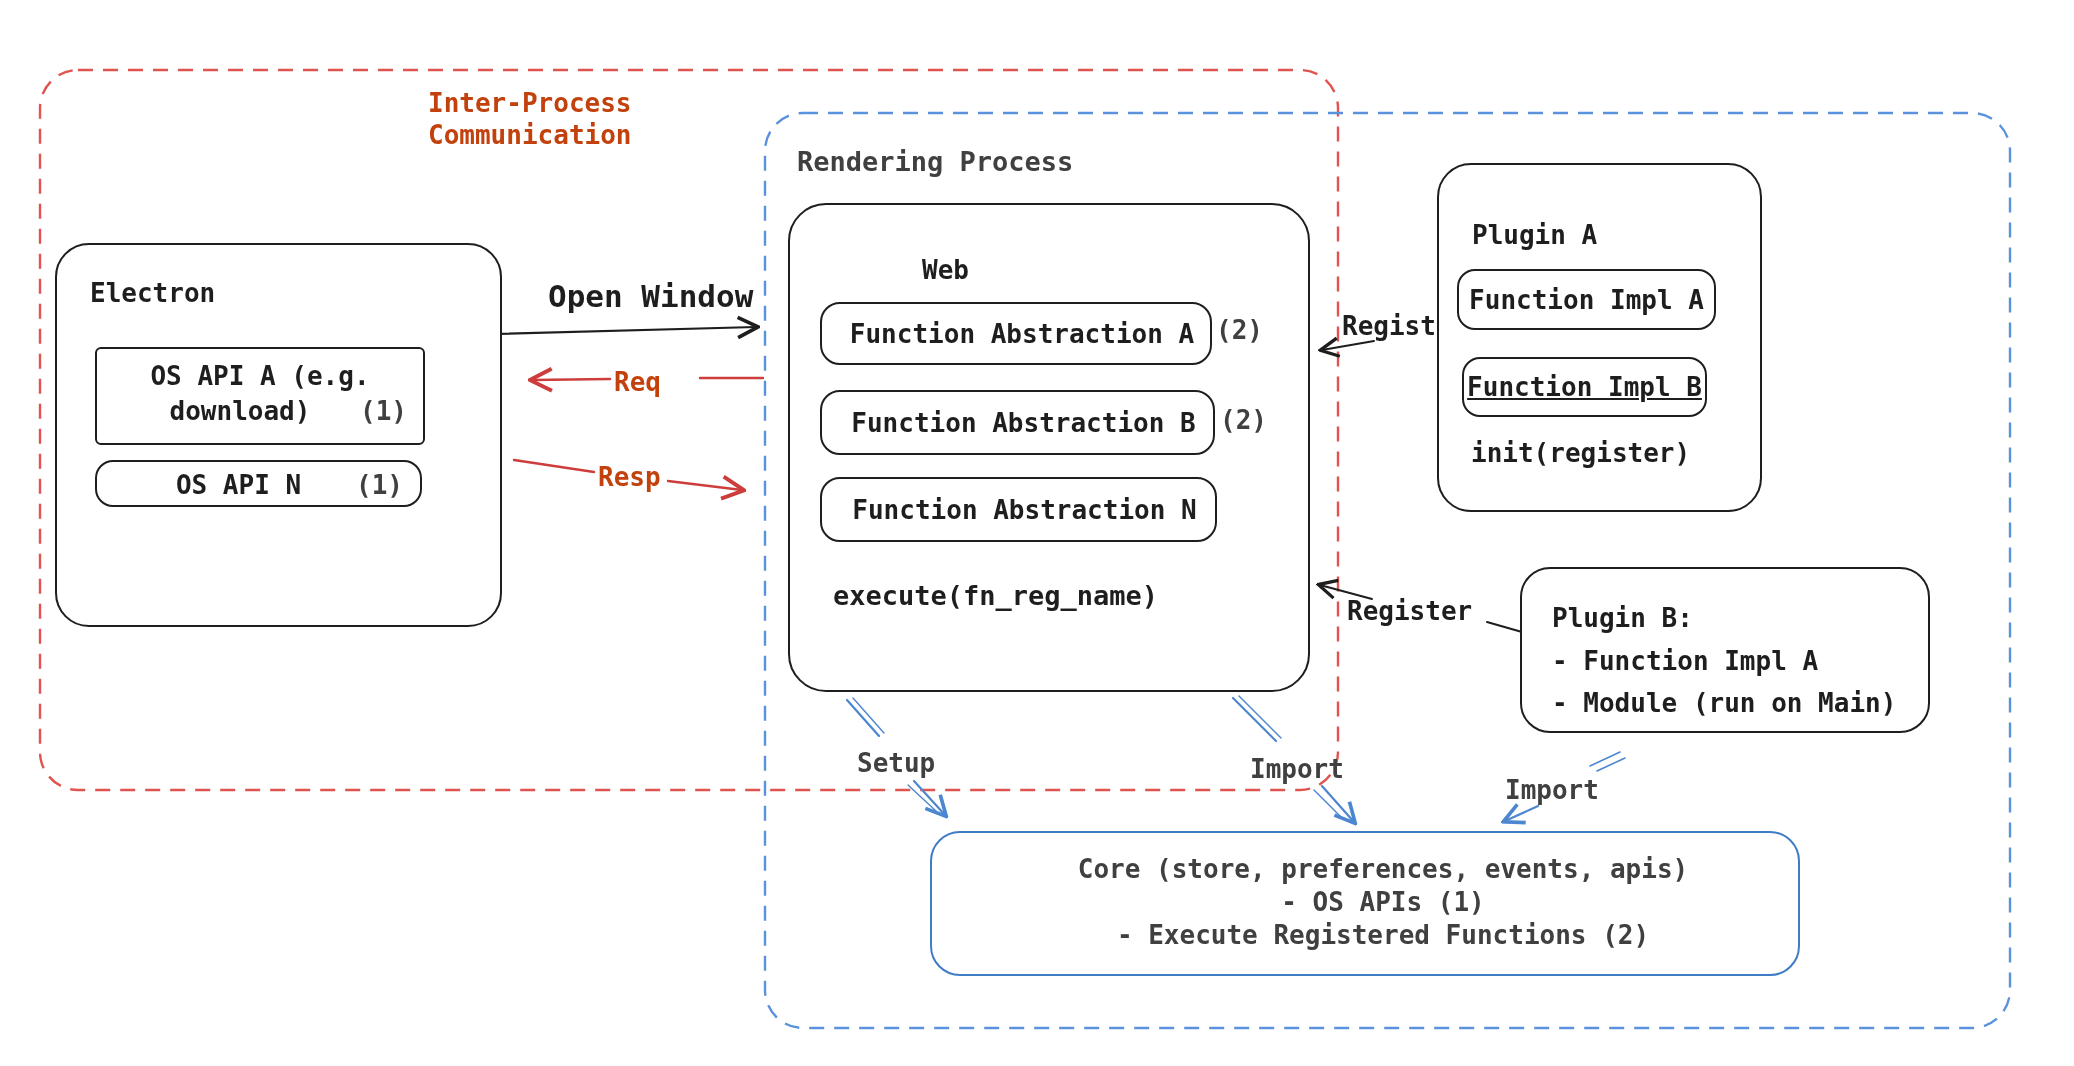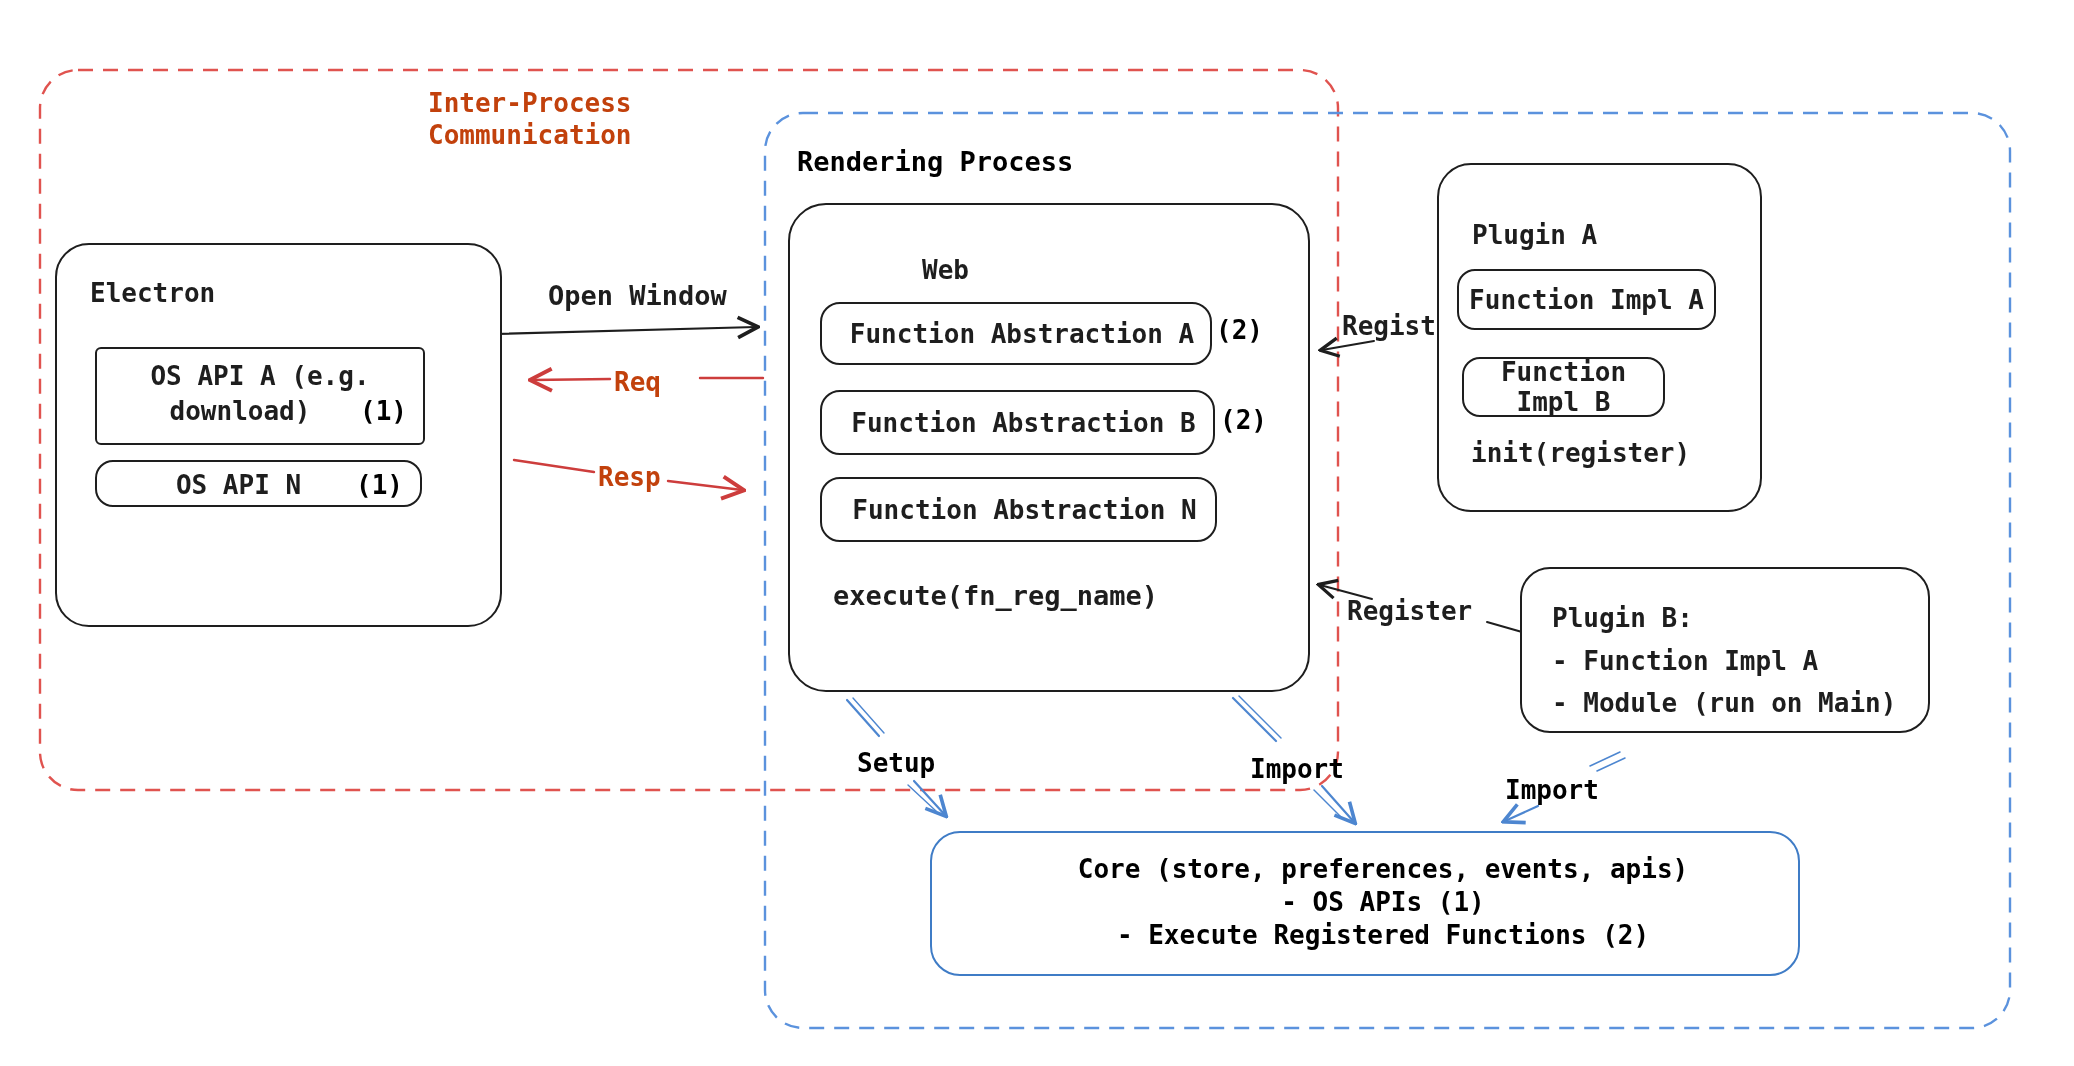--- a/index.html
+++ b/index.html
@@ -9,21 +9,21 @@
     background:#ffffff;
     font-family:"DejaVu Sans Mono", monospace;
     font-weight:bold;
     color:#1e1e1e;
     overflow:hidden;
   }
   #connector-layer{position:absolute;left:0;top:0;width:2074px;height:1066px;}
   .box{position:absolute;border:2.5px solid #1e1e1e;background:#ffffff;box-sizing:border-box;}
   .label{position:absolute;white-space:pre;font-size:26px;line-height:32px;}
   .red{color:#c2410c;}
-  .blue{color:#000000;}
+  .blue{color:#404040;}
   .centered{display:flex;align-items:center;justify-content:center;text-align:center;}
   .inner-box{position:absolute;border:2px solid #1e1e1e;background:#ffffff;box-sizing:border-box;font-size:26px;}
 
   
   #ipc-label{left:428px;top:87px;}
   #rp-label{left:797px;top:146px;font-size:27px;}
 
   
   #electron-box{left:55px;top:243px;width:447px;height:384px;border-radius:34px;}
   #electron-title{left:33px;top:32px;}
@@ -43,34 +43,34 @@
   #fa-b{top:185px;width:395px;height:65px;}
   #fa-n{top:272px;width:397px;height:65px;}
   #fa-a-badge{left:1216px;top:314px;}
   #fa-b-badge{left:1220px;top:404px;}
   #execute-label{left:833px;top:580px;font-size:27px;}
 
   
   #plugin-a-box{left:1437px;top:163px;width:325px;height:349px;border-radius:34px;}
   #plugin-a-title{left:33px;top:54px;}
   #impl-a{left:18px;top:104px;width:259px;height:61px;border-radius:18px;}
-  #impl-b{left:23px;top:192px;width:203px;height:60px;border-radius:18px;}
+  #impl-b{left:23px;top:192px;width:245px;height:60px;border-radius:18px;text-decoration:underline;}
   #init-label{left:32px;top:272px;}
 
   
   #plugin-b-box{left:1520px;top:567px;width:410px;height:166px;border-radius:30px;}
   #plugin-b-box .line{position:absolute;left:30px;white-space:pre;font-size:26px;}
 
   
   #core-box{left:930px;top:831px;width:870px;height:145px;border-radius:30px;border-color:#3f7cc6;}
   #core-box .line{width:100%;text-align:center;line-height:33px;font-size:26px;}
   #core-box .stack{position:absolute;left:0;right:0;top:20px;padding-left:36px;}
 
   
-  #open-window-label{left:548px;top:280px;font-size:27px;}
+  #open-window-label{left:548px;top:280px;font-size:31px;}
   #req-label{left:614px;top:366px;}
   #resp-label{left:598px;top:461px;}
   #register-top-label{left:1342px;top:310px;}
   #register-bottom-label{left:1347px;top:595px;}
   #setup-label{left:857px;top:747px;}
   #import-web-label{left:1250px;top:753px;}
   #import-plugin-label{left:1505px;top:774px;}
 </style>
 </head>
 <body>

